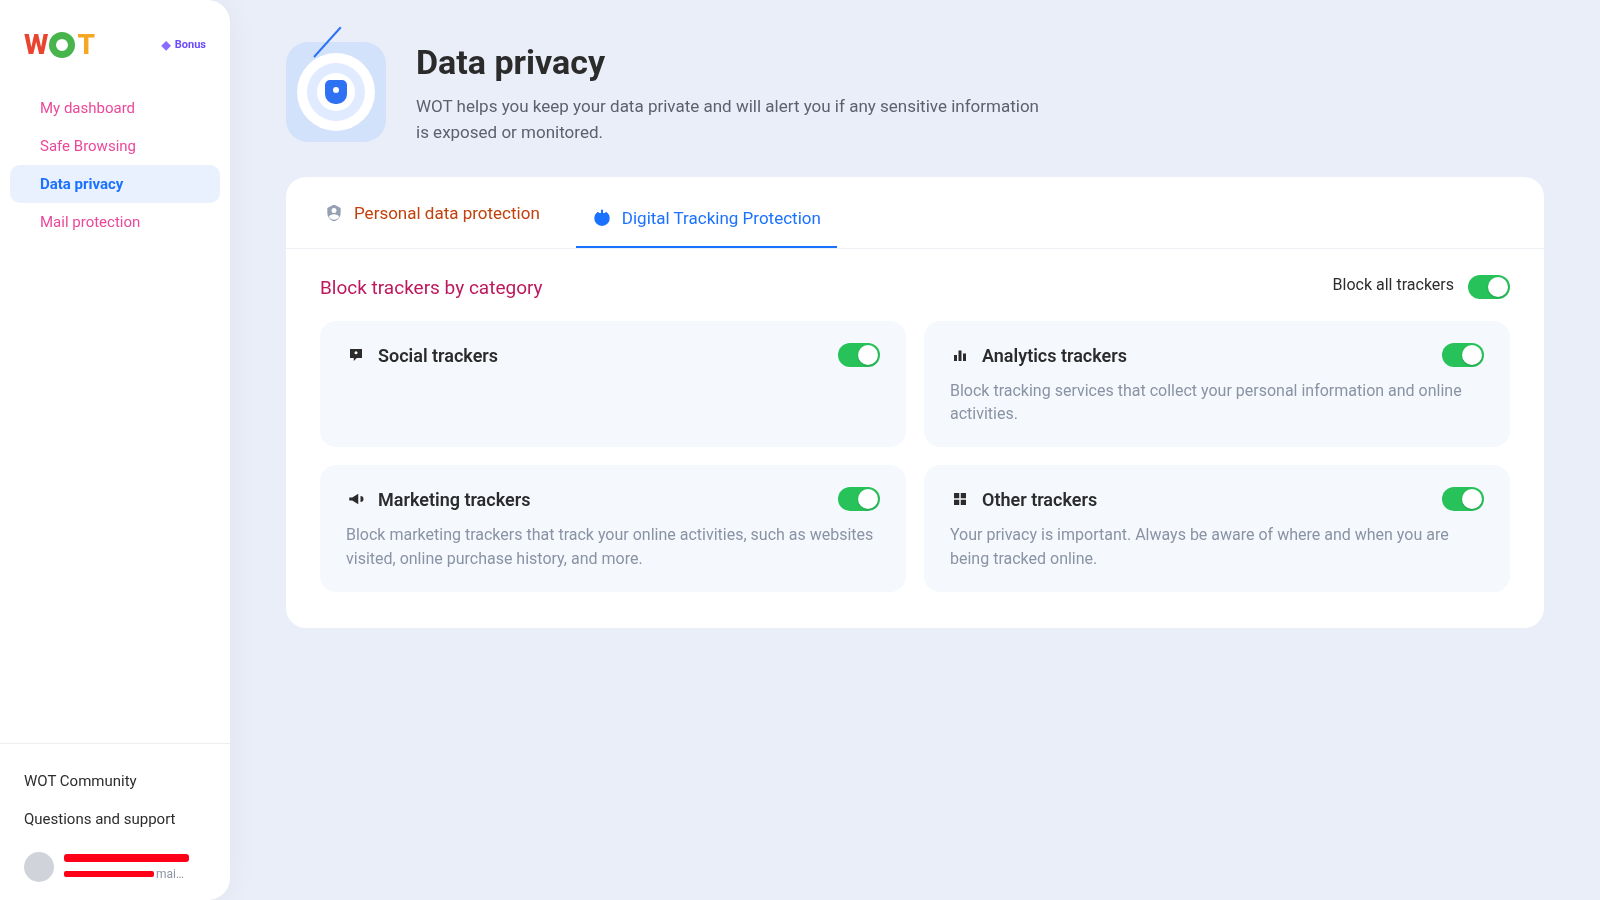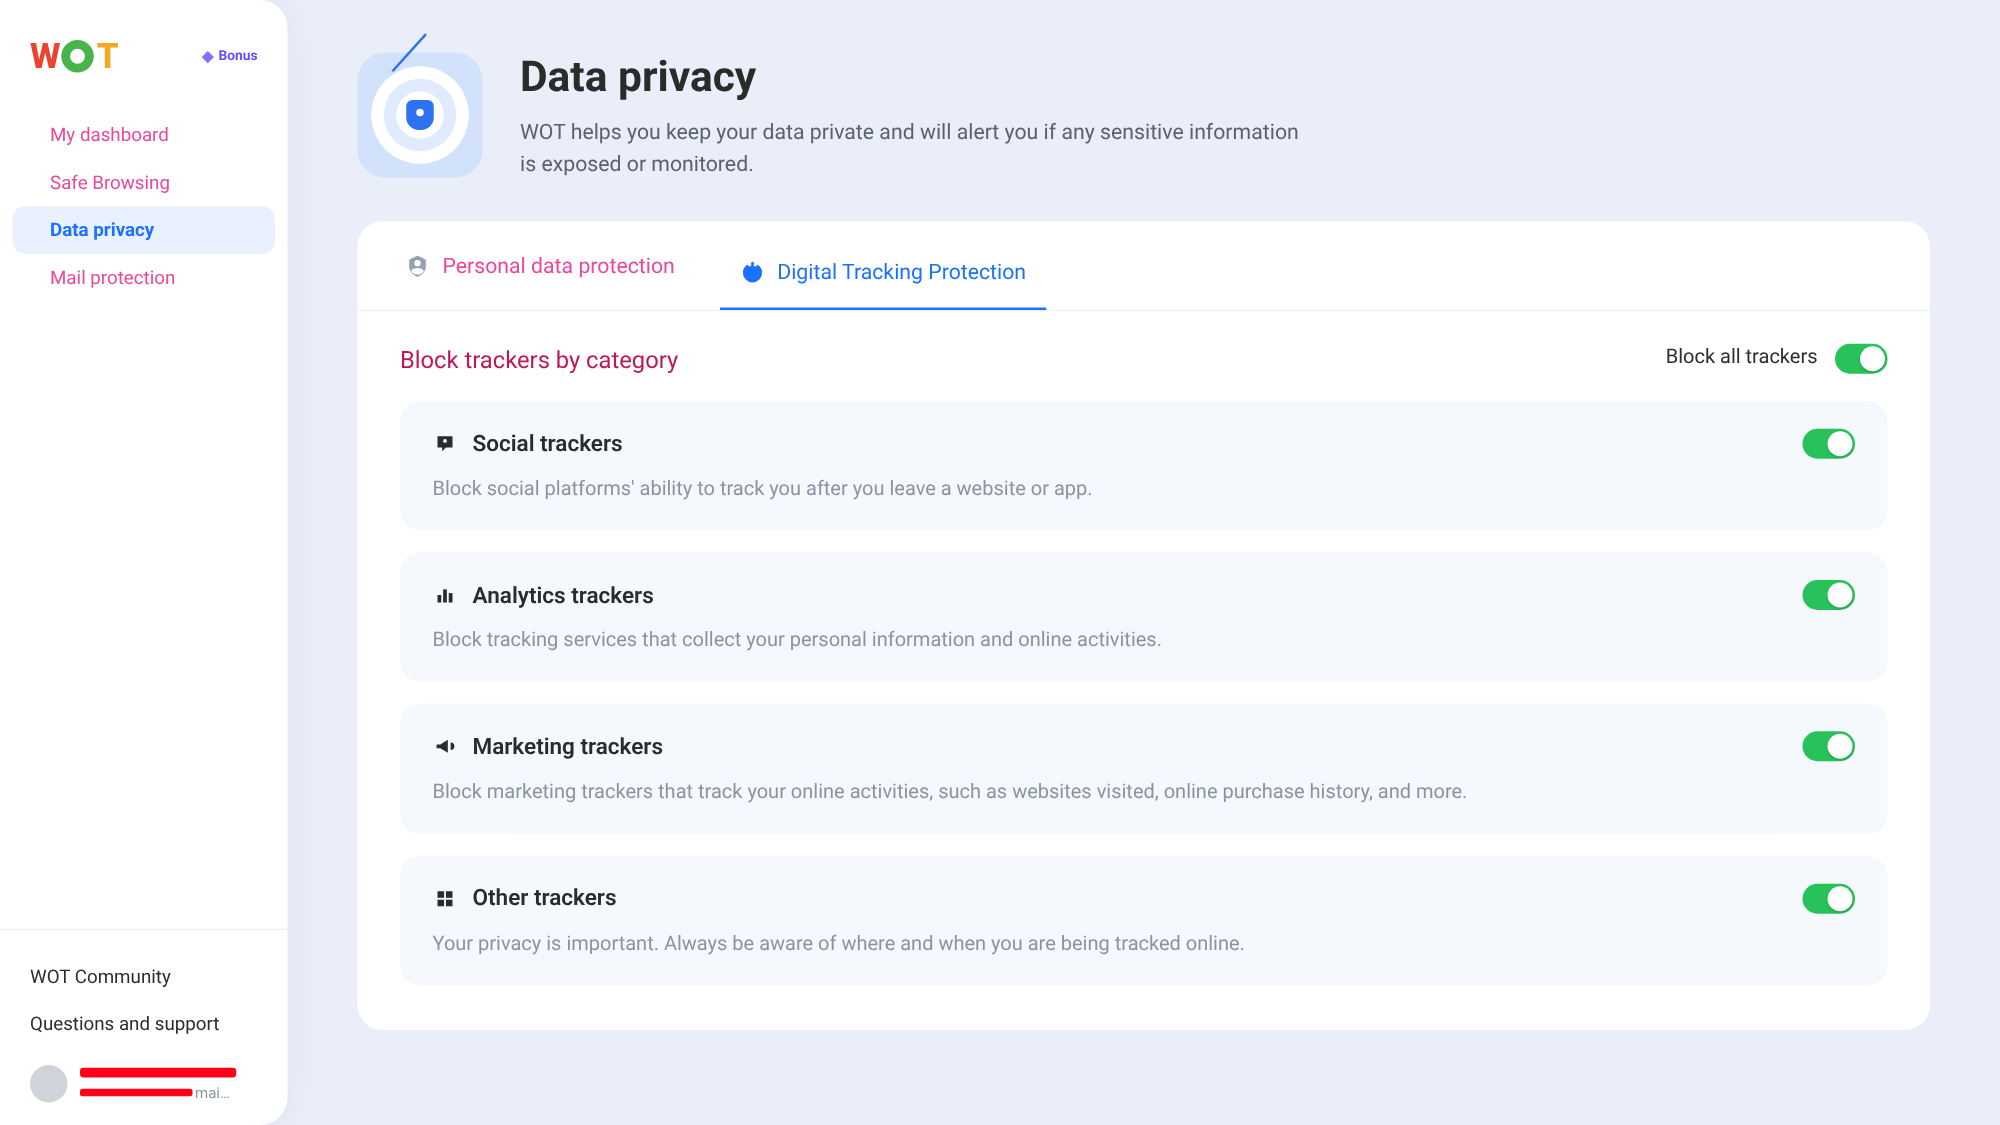--- a/index.html
+++ b/index.html
@@ -77,35 +77,35 @@
   .target-mid{ width:58px; height:58px; border-radius:50%; background:#e0ebff; display:flex; align-items:center; justify-content:center;}
   .target-inner{ width:38px; height:38px; border-radius:50%; background:#fff; display:flex; align-items:center; justify-content:center;}
   .shield{ width:22px; height:24px; background:#2f71f3; border-radius:5px 5px 10px 10px; display:flex; align-items:center; justify-content:center;}
   .shield-dot{ width:6px; height:6px; background:#fff; border-radius:50%; margin-top:-4px;}
   .needle{ position:absolute; top:14px; right:32px; width:40px; height:2px; background:#2f71f3; transform:rotate(-48deg); transform-origin:left center;}
   .page-title{ font-size:34px; font-weight:700; color:#2b2b2b; margin-bottom:12px;}
   .page-desc{ font-size:17px; color:#5a6270; max-width:640px; line-height:1.5;}
   
   .card{ background:#fff; border-radius:20px; overflow:hidden;}
   .tabs{ display:flex; padding:0 22px; border-bottom:1px solid #eef1f6;}
-  .tab{ display:flex; align-items:center; gap:10px; padding:20px 16px 18px; font-size:17px; color:#ec4899; cursor:pointer; border-bottom:2px solid transparent; position:relative;}
+  .tab{ display:flex; align-items:center; gap:10px; padding:20px 16px 18px; font-size:17px; color:#c2410c; cursor:pointer; border-bottom:2px solid transparent; position:relative;}
   .tab .ticon{ width:20px; height:20px; display:flex; align-items:center; justify-content:center;}
   .tab.active{ color:#1b72ff; border-bottom-color:#1b72ff;margin-top:11px;}
   .tab.active .ticon svg{ stroke:#1b72ff; fill:#1b72ff;}
   .tab-sep{ width:20px;}
   .section{ padding:26px 34px 36px 34px;}
   .section-row{ display:flex; align-items:center; justify-content:space-between; margin-bottom:22px;}
   .section-title{ font-size:19px; font-weight:400; color:#be185d;}
   .right-toggle-row{ display:flex; align-items:flex-start; gap:14px;padding-left:20px;}
   .right-toggle-label{ font-size:16px; color:#2d2d2d;}
   
   .toggle{ width:42px; height:24px; background:#27c35a; border-radius:20px; position:relative; cursor:pointer; flex-shrink:0;}
   .toggle-knob{ position:absolute; top:2px; right:2px; width:20px; height:20px; background:#fff; border-radius:50%; box-shadow:0 1px 2px rgba(0,0,0,0.2);}
   
-  .grid{ display:grid; grid-template-columns:1fr; gap:18px;}
+  .grid{ display:grid; grid-template-columns:1fr 1fr; gap:18px;}
   .tile{ background:#f5f8fd; border-radius:16px; padding:22px 26px;}
   .tile-head{ display:flex; align-items:center; justify-content:space-between; margin-bottom:12px;}
   .tile-title-row{ display:flex; align-items:center; gap:12px;}
   .tile-title{ font-size:18px; font-weight:600; color:#2b2b2b;}
   .tile-desc{ font-size:16px; color:#8a93a4; line-height:1.45;}
   .ticon-sm{ width:20px; height:20px; display:flex; align-items:center; justify-content:center;}
   .ticon-sm svg{ fill:#2b2b2b;}
 </style>
 </head>
 <body>
@@ -208,21 +208,20 @@
                     <path d="M4 4h16v12H13l-4 4v-4H4z"></path>
                     <circle cx="12" cy="9" r="2" fill="#fff"></circle>
                   </svg>
               </span>
               <span class="tile-title">Social trackers</span>
             </div>
             <div class="toggle">
                 <div class="toggle-knob"></div>
               </div>
           </div>
-          <div class="tile-desc">Block social platforms' ability to track you after you leave a website or app.</div>
         </div>
 
         <div class="tile">
           <div class="tile-head">
             <div class="tile-title-row">
               <span class="ticon-sm">
                 <svg viewBox="0 0 24 24" width="18" height="18">
                     <rect x="4" y="12" width="4" height="8"></rect>
                     <rect x="10" y="6" width="4" height="14"></rect>
                     <rect x="16" y="10" width="4" height="10"></rect>

